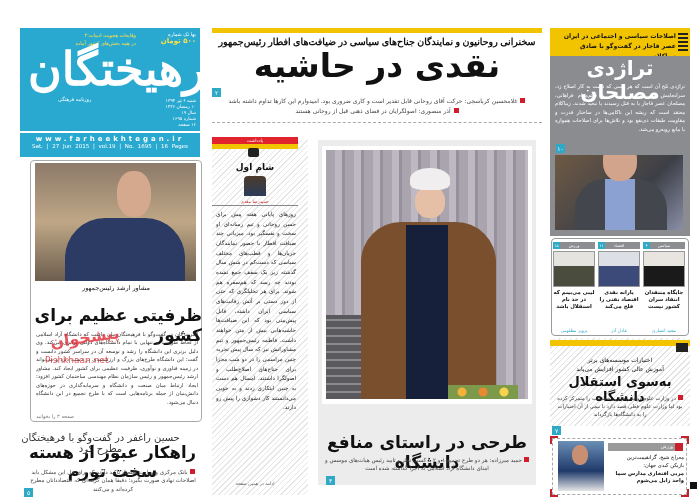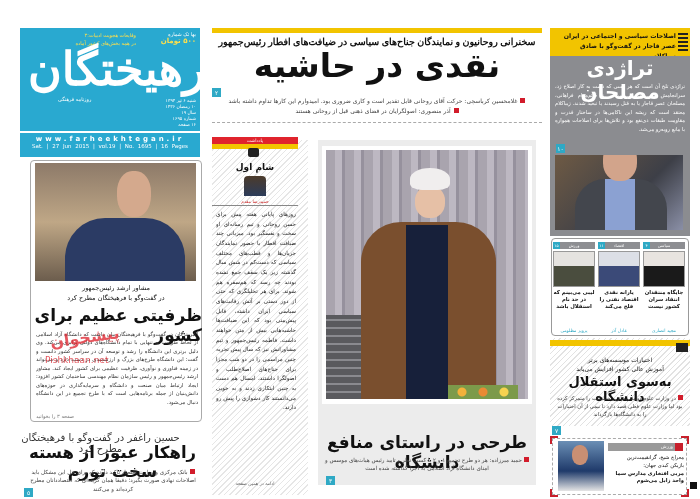--- a/index.html
+++ b/index.html
@@ -143,21 +143,20 @@
 </div>
 <div class="abs dash-line"></div>
 
 <div class="abs left-box"></div>
 <div class="abs left-photo">
   <div class="suit"></div>
   <div class="face"></div>
 </div>
 <div class="abs left-kicker">
   <div>مشاور ارشد رئیس‌جمهور</div>
-  <div>در گفت‌وگو با فرهیختگان مطرح کرد</div>
 </div>
 <div class="abs left-headline">ظرفیتی عظیم برای کشور</div>
 <div class="abs left-body" style="height:82px;overflow:hidden;">اکبر ترکان در گفت‌وگو با فرهیختگان بیان داشت که دانشگاه آزاد اسلامی از لحاظ ظرفیت به تنهایی با تمام دانشگاه‌های دولتی برابری می‌کند. وی دلیل برتری این دانشگاه را رشد و توسعه آن در سراسر کشور دانست و گفت: این دانشگاه طرح‌های بزرگ و ارزشمندی در دست دارد و می‌تواند در زمینه فناوری و نوآوری، ظرفیت عظیمی برای کشور ایجاد کند. مشاور ارشد رئیس‌جمهور و رئیس سازمان نظام مهندسی ساختمان کشور افزود: ایجاد ارتباط میان صنعت و دانشگاه و سرمایه‌گذاری در حوزه‌های دانش‌بنیان از جمله برنامه‌هایی است که با طرح تجمیع در این دانشگاه دنبال می‌شود.</div>
 <div class="abs left-more">صفحه ۳ را بخوانید</div>
 <div class="abs watermark">پیشخوان</div>
 <div class="abs watermark2">Pishkhaan.net</div>
 
 <div class="abs b-kicker">حسین راغفر در گفت‌وگو با فرهیختگان مطرح کرد</div>
 <div class="abs b-headline">راهکار عبور از هسته سخت تورم</div>
 <div class="abs b-lead">

